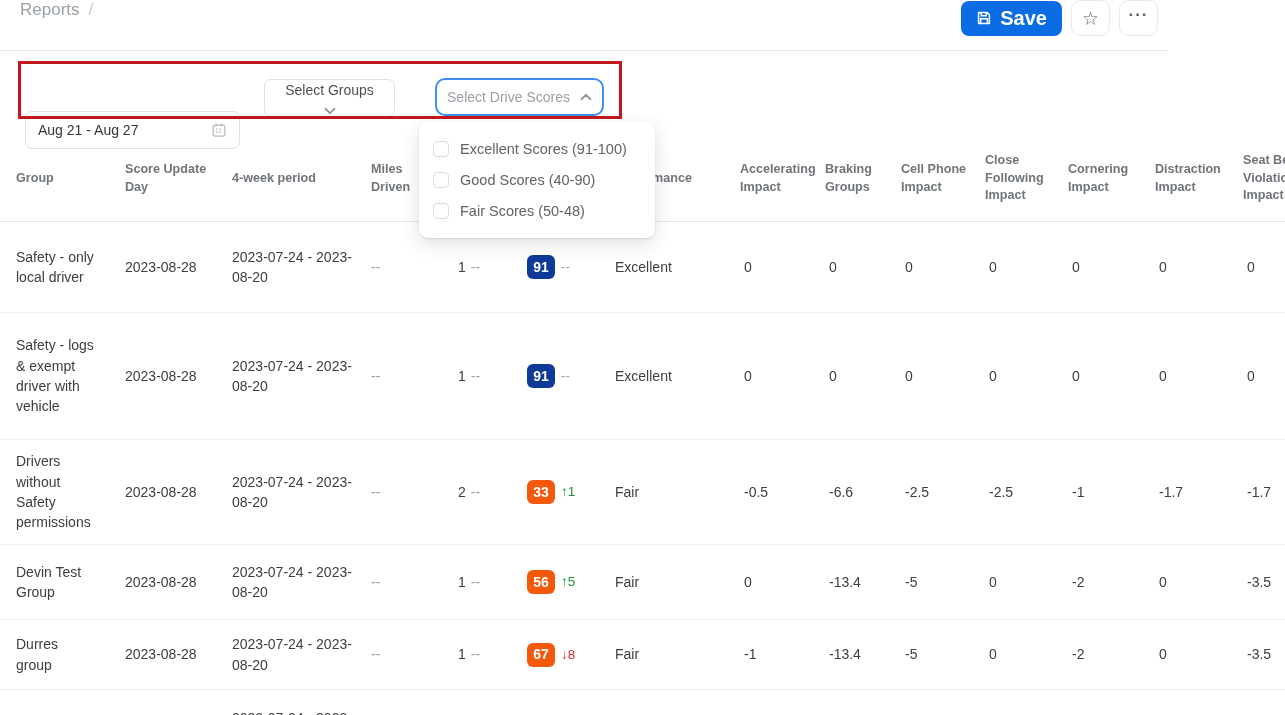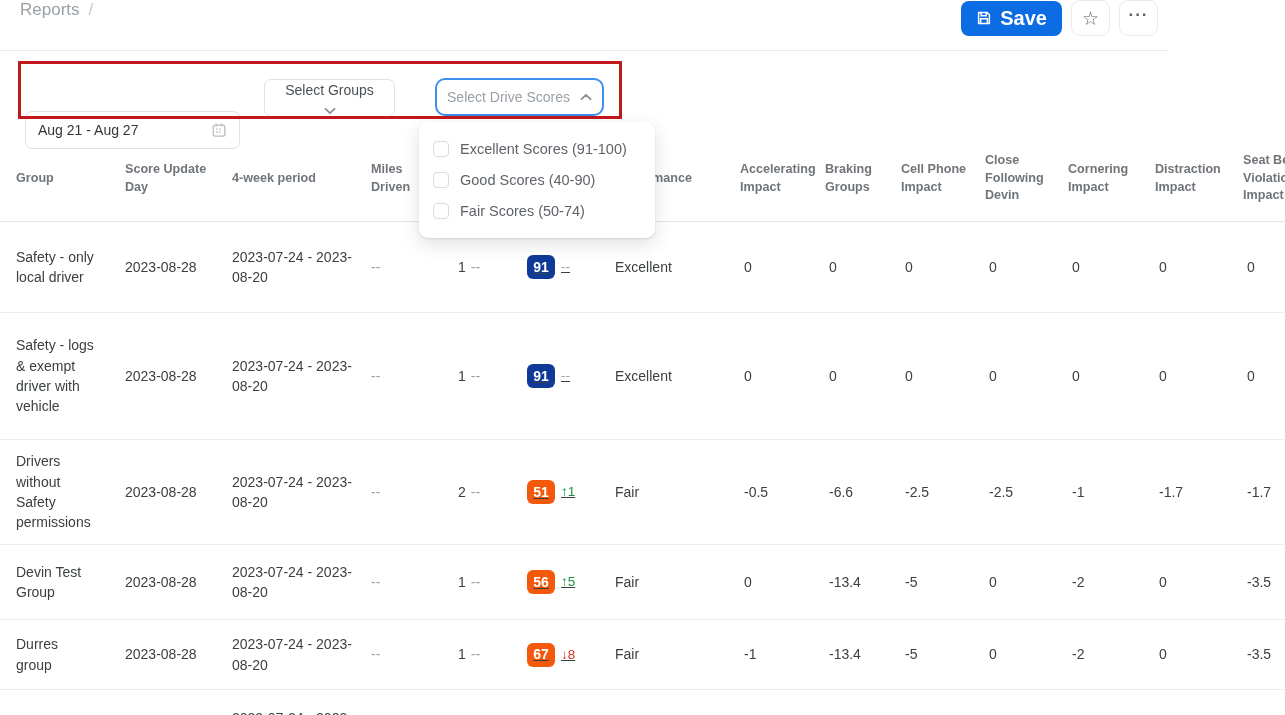--- a/index.html
+++ b/index.html
@@ -57,21 +57,21 @@
   .report-table{position:absolute;left:0;top:136px;width:1330px;z-index:1;}
   .tr{display:grid;grid-template-columns:109px 107px 139px 79px 70px 95px 125px 85px 76px 84px 83px 87px 88px 90px;
     padding-left:16px;align-items:center;border-bottom:1px solid #eceef0;background:#fff;}
   .thead{height:86px;border-bottom:1px solid #e4e6e9;}
   .th{font-size:12.6px;font-weight:700;color:var(--head);line-height:1.38;padding-right:16px;}
   .td{font-size:14px;color:var(--ink);line-height:1.45;padding-right:16px;}
   .td.group{padding-right:30px;}
   .td.num{padding-left:4px;}
   .muted{color:var(--muted);}
   .drivers-cell{display:flex;align-items:baseline;gap:5px;padding-left:8px;}
-  .score-cell{display:flex;align-items:center;gap:6px;padding-left:7px;text-decoration:underline;}
+  .score-cell{display:flex;align-items:center;gap:6px;padding-left:7px;}
   .badge{min-width:28px;height:24px;border-radius:6px;display:inline-flex;
     align-items:center;justify-content:center;color:#fff;font-weight:700;
     font-size:14px;padding:0 5px;}
   .badge-blue{background:var(--badge-blue);}
   .badge-orange{background:var(--badge-orange);}
   .trend{font-size:13.5px;}
   .trend-up{color:var(--trend-up);}
   .trend-down{color:var(--trend-down);}
 </style>
 </head>
@@ -138,38 +138,38 @@
   <div class="option">
     <span class="checkbox"></span>
     <span>Excellent Scores (91-100)</span>
   </div>
   <div class="option">
     <span class="checkbox"></span>
     <span>Good Scores (40-90)</span>
   </div>
   <div class="option">
     <span class="checkbox"></span>
-    <span>Fair Scores (50-74)</span>
+    <span>Fair Scores (50-48)</span>
   </div>
 </div>
 
 <div class="report-table">
 
   <div class="tr thead">
     <div class="th">Group</div>
     <div class="th">Score Update Day</div>
     <div class="th">4-week period</div>
     <div class="th">Miles Driven</div>
     <div class="th"></div>
     <div class="th"></div>
     <div class="th">Performance</div>
     <div class="th">Accelerating Impact</div>
     <div class="th">Braking Groups</div>
     <div class="th">Cell Phone Impact</div>
-    <div class="th">Close Following Devin</div>
+    <div class="th">Close Following Impact</div>
     <div class="th">Cornering Impact</div>
     <div class="th">Distraction Impact</div>
     <div class="th">Seat Belt Violation Impact</div>
   </div>
 
   <div class="tr" style="height:91px">
     <div class="td group">Safety - only local driver</div>
     <div class="td">2023-08-28</div>
     <div class="td">2023-07-24 - 2023-08-20</div>
     <div class="td muted">--</div>
@@ -217,21 +217,21 @@
   <div class="tr" style="height:105px">
     <div class="td group">Drivers without Safety permissions</div>
     <div class="td">2023-08-28</div>
     <div class="td">2023-07-24 - 2023-08-20</div>
     <div class="td muted">--</div>
     <div class="td drivers-cell">
       <span>2</span>
       <span class="muted">--</span>
     </div>
     <div class="td score-cell">
-      <span class="badge badge-orange">51</span>
+      <span class="badge badge-orange">33</span>
       <span class="trend trend-up">↑1</span>
     </div>
     <div class="td">Fair</div>
     <div class="td num">-0.5</div>
     <div class="td num">-6.6</div>
     <div class="td num">-2.5</div>
     <div class="td num">-2.5</div>
     <div class="td num">-1</div>
     <div class="td num">-1.7</div>
     <div class="td num">-1.7</div>

